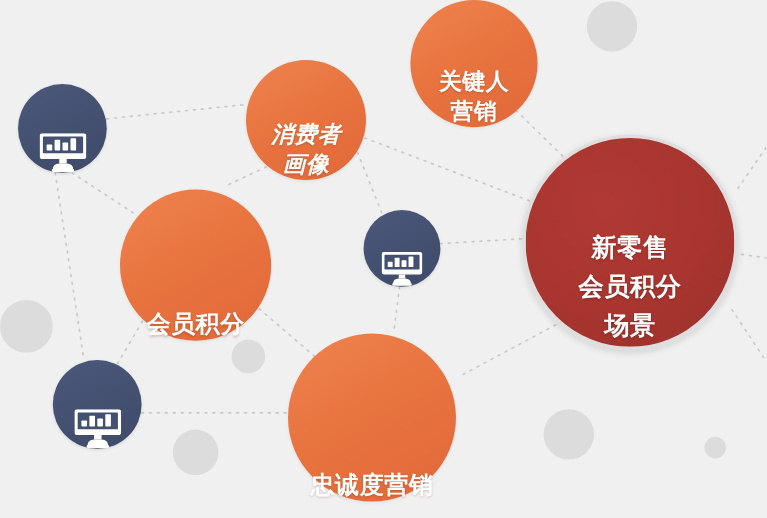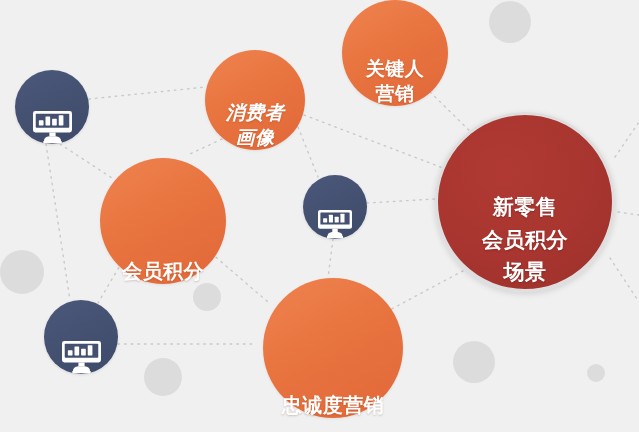--- a/index.html
+++ b/index.html
@@ -150,21 +150,21 @@
         <div class="node-label">消费者
 画像</div>
       </div>
       <div class="node node-orange" style="left: 342px; top: 0px; width: 106px; height: 106px;">
         <div class="node-label">关键人
 营销</div>
       </div>
       <div class="node node-orange" style="left: 100px; top: 158px; width: 126px; height: 126px;">
         <div class="node-label" style="font-size: 20px;">会员积分</div>
       </div>
-      <div class="node node-orange" style="left: 263px; top: 278px; width: 140px; height: 140px;">
+      <div class="node node-orange" style="left: 240px; top: 278px; width: 140px; height: 140px;">
         <div class="node-label" style="font-size: 20px;">忠诚度营销</div>
       </div>
       <div class="node node-main" style="left: 435px; top: 112px; width: 180px; height: 180px;">
         <div class="node-label">新零售
 会员积分
 场景</div>
       </div>
     </div>
 
 </div>

